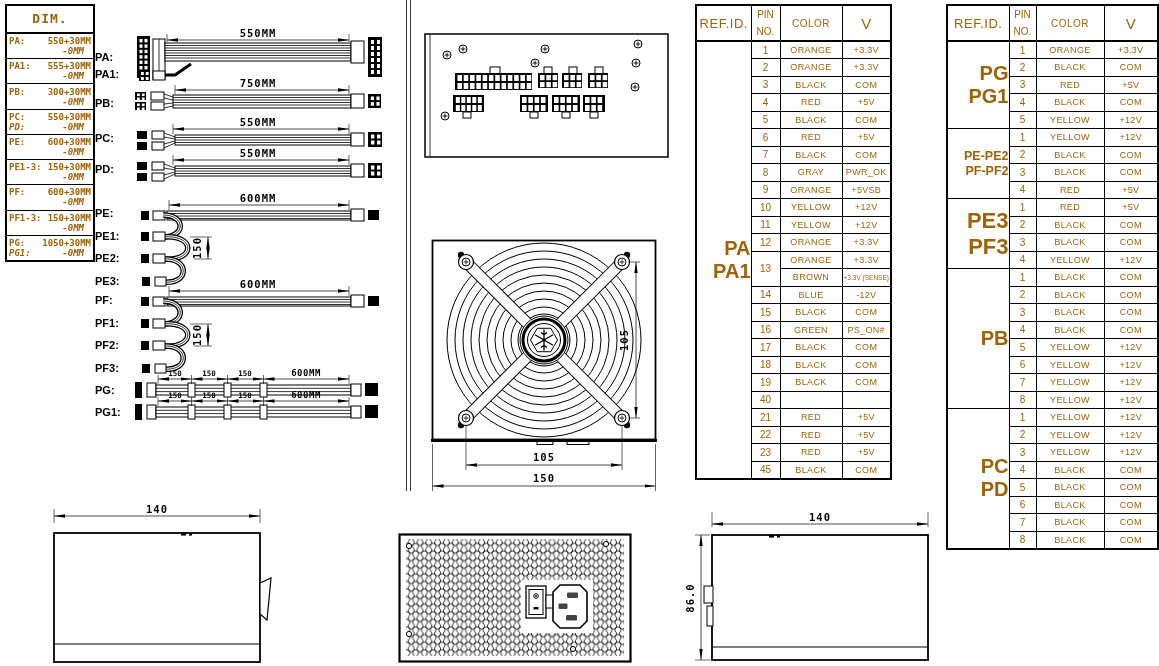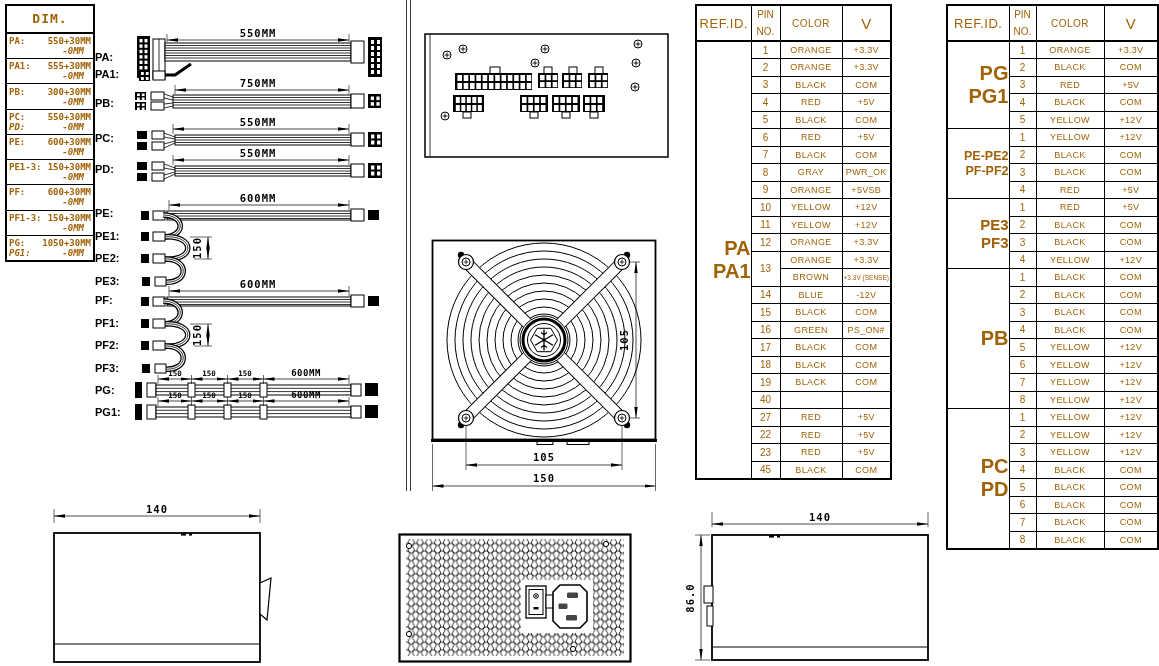--- a/index.html
+++ b/index.html
@@ -25,21 +25,21 @@
   .pintbl tr{height:17.5px;}
   .pintbl tr.hdr{height:35px;}
   .pintbl tr.hdr th{border-bottom:2px solid #000;}
   .h-ref{font-size:13px;letter-spacing:.5px;}
   .h-pin{font-size:10px;line-height:17px;}
   .h-color{font-size:10px;letter-spacing:.5px;}
   .h-v{font-size:15px;}
   td.ref{font-weight:bold;line-height:1.15;text-align:right;}
   td.ref.lg{font-size:20px;}
   td.ref.md{font-size:12.5px;}
-  td.ref.sm{font-size:15px;}
+  td.ref.sm{font-size:22px;}
   td.pin{font-size:10px;}
   td.col{font-size:9px;letter-spacing:.4px;margin-left:24px;}
   td.v{font-size:9px;letter-spacing:.3px;margin-left:12px;}
   td.v.sense{font-size:6.5px;letter-spacing:0;}
   #pa-table{left:695px;top:4px;width:195px;}
   #right-table{left:946px;top:4px;width:211px;}
   
   #divider{position:absolute;left:406px;top:0;width:3px;height:491px;
            border-left:1px solid #3a3a3a;border-right:1px solid #3a3a3a;}
   
@@ -749,21 +749,21 @@
           <td class="pin">19</td>
           <td class="col">BLACK</td>
           <td class="v">COM</td>
         </tr>
     <tr>
           <td class="pin">40</td>
           <td class="col"></td>
           <td class="v"></td>
         </tr>
     <tr>
-          <td class="pin">27</td>
+          <td class="pin">21</td>
           <td class="col">RED</td>
           <td class="v">+5V</td>
         </tr>
     <tr>
           <td class="pin">22</td>
           <td class="col">RED</td>
           <td class="v">+5V</td>
         </tr>
     <tr>
           <td class="pin">23</td>

